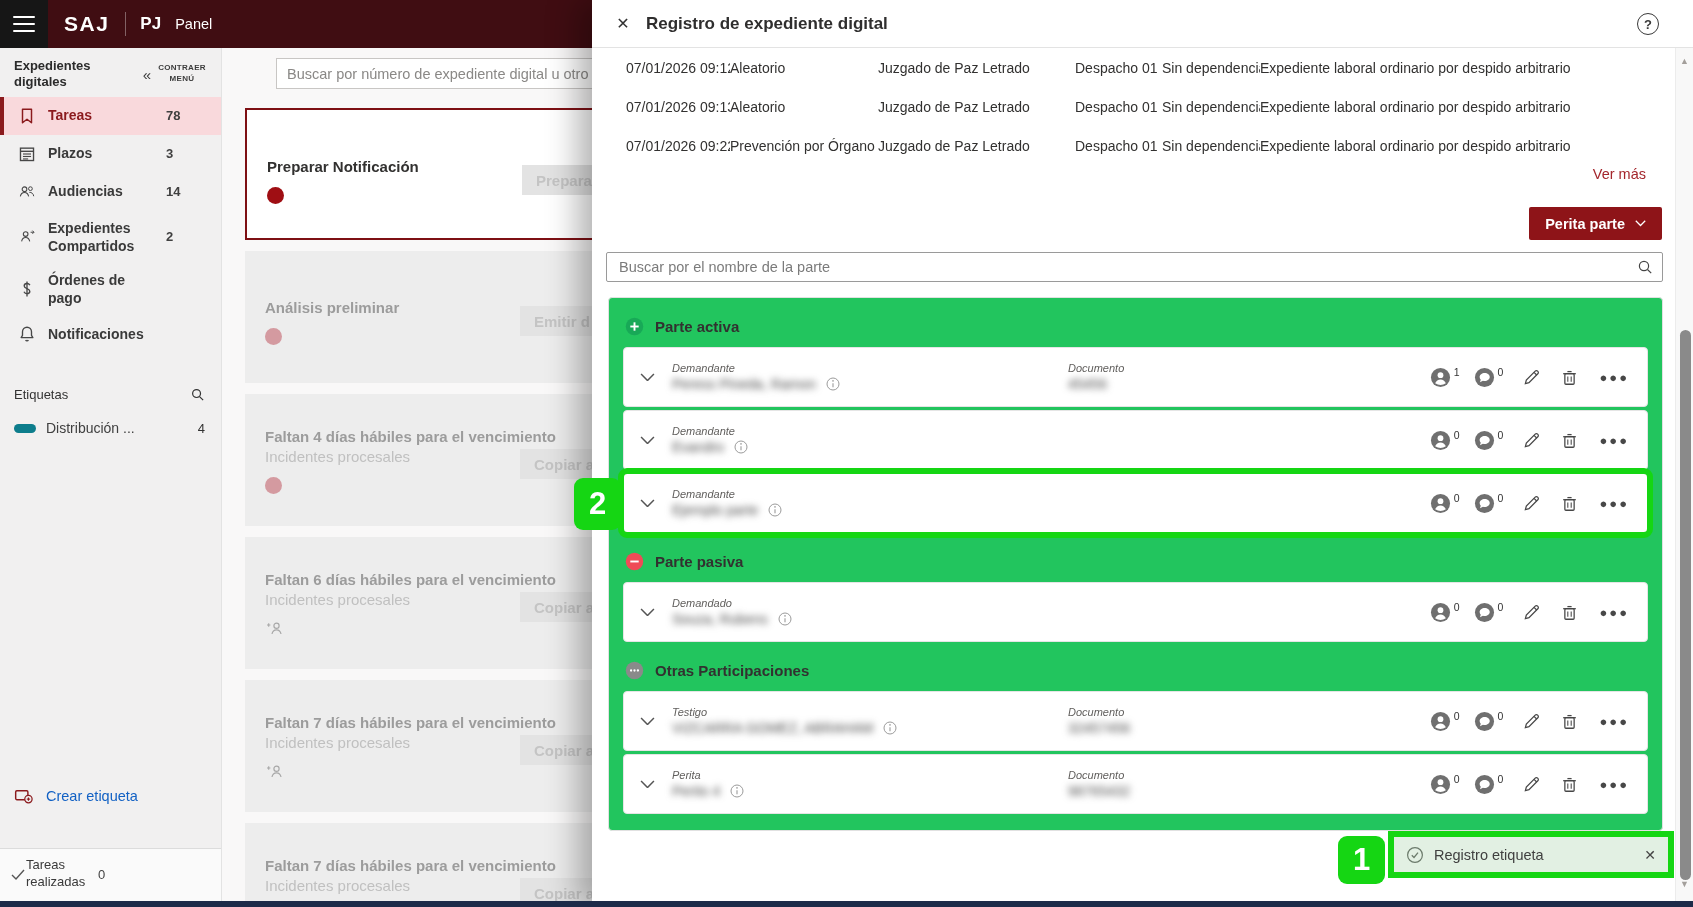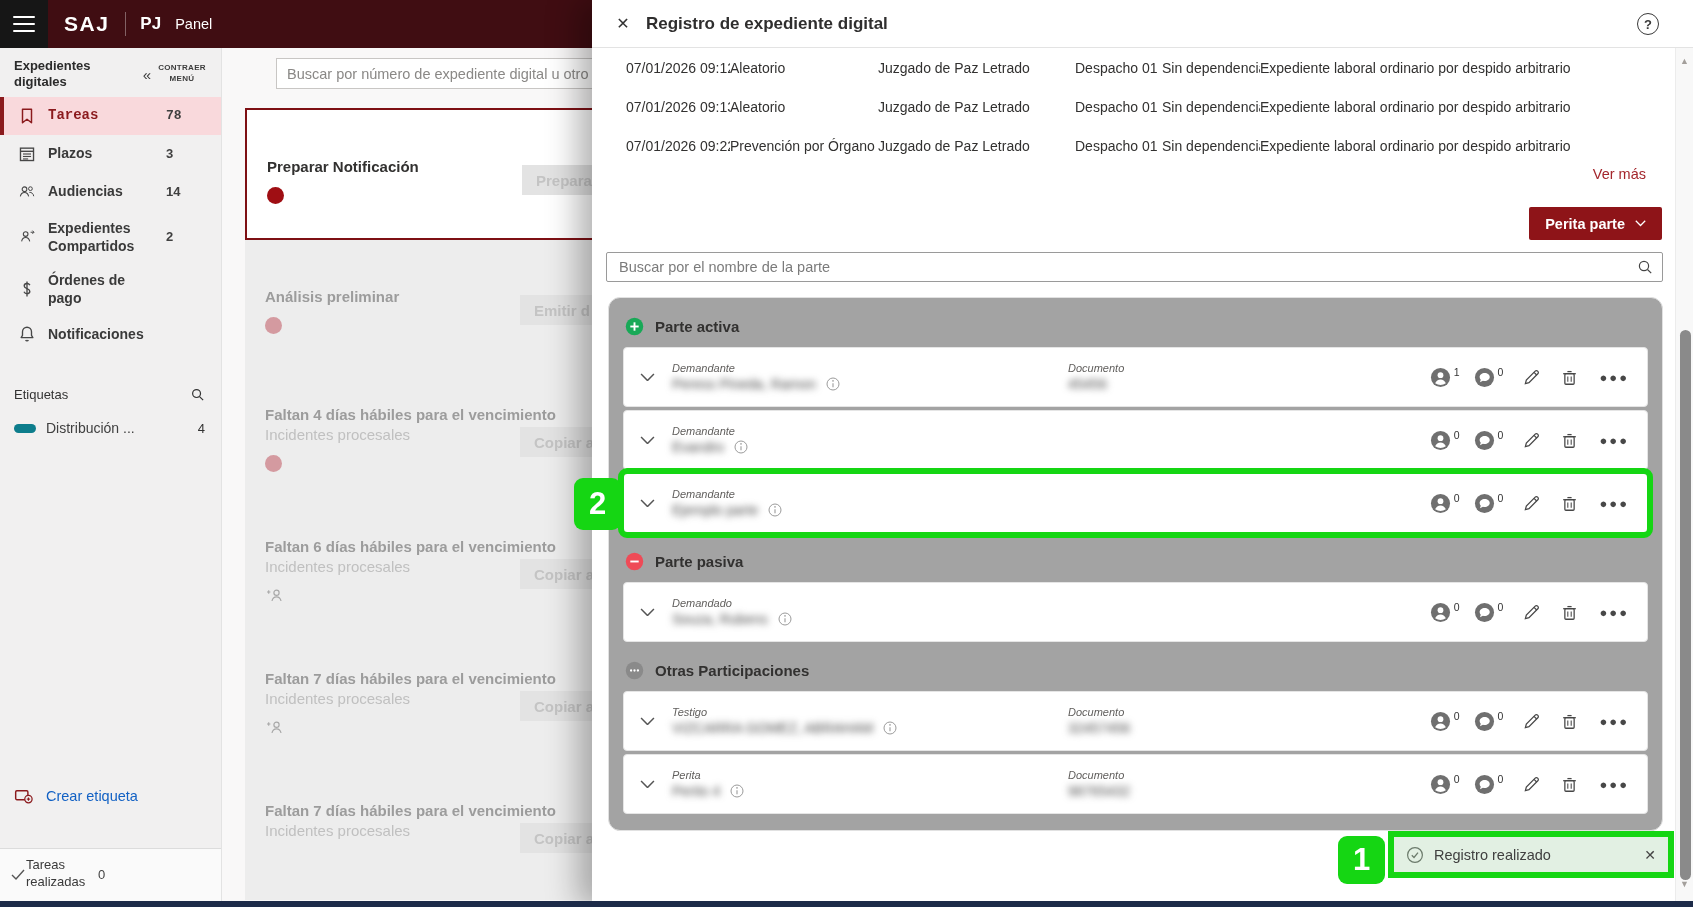--- a/index.html
+++ b/index.html
@@ -19,21 +19,21 @@
 .sidebar{position:absolute;left:0;top:48px;width:222px;height:853px;background:#f1f0f0;border-right:1px solid #e3e3e3;display:flex;flex-direction:column;z-index:1;}
 .sb-head{display:flex;justify-content:space-between;align-items:center;padding:10px 12px 6px 14px;}
 .sb-title{font-size:13px;font-weight:bold;color:#2b2b2b;width:88px;line-height:1.25;}
 .sb-collapse{display:flex;align-items:center;gap:4px;color:#3c3c3c;cursor:pointer;}
 .sb-collapse .chev{font-size:15px;line-height:1;}
 .sb-collapse .txt{font-size:8px;font-weight:bold;letter-spacing:.3px;width:54px;text-align:center;line-height:1.35;}
 .nav-item{display:flex;align-items:center;gap:12px;padding:8px 14px 8px 14px;min-height:38px;cursor:pointer;color:#3a3a3a;border-left:4px solid transparent;}
 .nav-item .ic{width:18px;flex:none;color:#474747;display:flex;}
 .nav-item .lbl{font-size:14px;font-weight:600;flex:1;line-height:1.3;max-width:106px;}
 .nav-item .cnt{font-size:13px;color:#404040;font-weight:600;}
-.nav-item.active{background:#f9d9dc;border-left-color:#8b1a1d;font-family:Liberation Mono, monospace;}
+.nav-item.active{background:#f9d9dc;border-left-color:#8b1a1d;}
 .nav-item.active .lbl,.nav-item.active .ic{color:#8b1a1d;}
 .sb-etiquetas{display:flex;justify-content:space-between;align-items:center;margin-top:26px;padding:8px 16px 8px 14px;}
 .sb-etiquetas .lbl{font-size:13px;color:#333;}
 .sb-etiquetas .ic{width:15px;color:#333;display:flex;cursor:pointer;}
 .tag-row{display:flex;align-items:center;gap:10px;padding:10px 16px 10px 14px;cursor:pointer;}
 .tag-swatch{width:22px;height:9px;border-radius:5px;flex:none;}
 .tag-row .lbl{flex:1;font-size:14px;color:#404040;}
 .tag-row .cnt{font-size:13px;color:#333;}
 .sb-spacer{flex:1;}
 .create-tag{display:flex;align-items:center;gap:12px;padding:10px 16px 10px 14px;cursor:pointer;margin-bottom:34px;}
@@ -42,21 +42,21 @@
 .sb-footer{border-top:1px solid #dcdcdc;background:#fafafa;display:flex;align-items:center;gap:0;padding:8px 14px 10px 10px;}
 .sb-footer .ic{width:16px;color:#555;display:flex;}
 .sb-footer .lbl{flex:1;font-size:13px;color:#3a3a3a;max-width:72px;line-height:1.3;}
 .sb-footer .cnt{font-size:13px;color:#444;}
 
 
 .board{position:absolute;left:222px;top:48px;width:370px;height:853px;background:#f9f8f8;overflow:hidden;z-index:1;}
 .board-search{position:absolute;left:54px;top:10px;width:345px;height:31px;background:#fff;border:1px solid #c8c6c4;padding:0 10px;font-size:14.5px;color:#333;font-family:inherit;}
 .board-search::placeholder{color:#8a8886;}
 .cards{position:absolute;left:23px;top:60px;width:400px;}
-.card{position:relative;background:#ededed;height:132px;padding:34px 0 0 20px;}
+.card{position:relative;background:#ededed;margin-bottom:11px;height:132px;padding:34px 0 0 20px;}
 .card.no-sub{padding-top:48px;}
 .card .c-title{font-size:15px;font-weight:bold;color:#9c9c9c;}
 .card .c-sub{font-size:15px;color:#c0c0c0;margin-top:3px;}
 .card .c-marker{margin-top:12px;display:flex;}
 .dotm{width:17px;height:17px;border-radius:50%;}
 .dot-dark{background:#9f0e13;}
 .dot-light{background:#d49aa0;}
 .card .c-btn{position:absolute;left:275px;top:55px;height:30px;min-width:130px;background:#e3e3e3;color:#c4c4c4;font-weight:bold;font-size:15px;border:none;padding:0 14px;text-align:left;font-family:inherit;cursor:pointer;white-space:nowrap;}
 .card.active{background:#fff;border:2px solid #7e1014;}
 .card.active .c-title{color:#323130;}
@@ -70,21 +70,21 @@
 .m-records{position:absolute;left:34px;top:48px;right:80px;}
 .rec-row{display:grid;grid-template-columns:104px 148px 197px 87px 98px 1fr;height:39px;align-items:center;font-size:14px;color:#323130;}
 .rec-cell{white-space:nowrap;overflow:hidden;padding-right:6px;}
 .ver-mas{position:absolute;top:166px;right:47px;font-size:14.5px;color:#a4262c;cursor:pointer;}
 .agregar{position:absolute;top:207px;right:31px;height:33px;background:#8e1418;color:#fff;font-weight:bold;font-size:14.5px;border:none;border-radius:2px;padding:0 16px;display:flex;align-items:center;gap:10px;cursor:pointer;font-family:inherit;}
 .agregar .ic{display:flex;width:11px;}
 .m-search-wrap{position:absolute;left:14px;top:252px;width:1057px;height:30px;}
 .m-search{width:100%;height:100%;border:1px solid #9a9a9a;border-radius:2px;padding:0 34px 0 12px;font-size:14.5px;color:#333;font-family:inherit;}
 .m-search::placeholder{color:#7b7b7b;}
 .m-search-ic{position:absolute;right:10px;top:7px;width:16px;color:#444;display:flex;cursor:pointer;}
-.m-body{position:absolute;left:16px;top:297px;width:1055px;height:534px;border:1px solid #e1e1e1;border-radius:12px;padding:12px 14px;background:#a3a3a3;}
+.m-body{position:absolute;left:16px;top:297px;width:1055px;height:534px;border:1px solid #e1e1e1;border-radius:4px;padding:12px 14px;background:#22c55e;}
 .sec-head{display:flex;align-items:center;gap:11px;padding:5px 2px;margin:2px 0 6px;}
 .sec-head.mt{margin-top:14px;}
 .sec-head .ic{display:flex;width:19px;}
 .sec-head .ttl{font-size:15px;font-weight:bold;color:#323130;}
 .p-row{position:relative;display:flex;align-items:center;border:1px solid #e5e5e5;border-radius:4px;height:60px;margin-bottom:3px;padding:0 18px 0 16px;background:#fff;}
 .p-chev{width:15px;color:#555;margin-right:17px;flex:none;display:flex;cursor:pointer;}
 .p-main{width:396px;}
 .p-role{font-size:11px;color:#605e5c;font-style:italic;}
 .p-nameline{display:flex;align-items:center;gap:10px;margin-top:2px;}
 .p-name{font-size:14px;color:#4c4c4c;filter:blur(3.5px);}
@@ -750,21 +750,21 @@
       </div>
 
     <div class="toast">
       <div class="step-badge">1</div>
       <span class="ic">
           <svg viewBox="0 0 18 18">
             <circle cx="9" cy="9" r="7.4" fill="none" stroke="#6b7a6b" stroke-width="1.2"></circle>
             <path d="M5.8 9.3l2.2 2.2 4-4.8" fill="none" stroke="#6b7a6b" stroke-width="1.3"></path>
           </svg>
         </span>
-      <span class="msg">Registro realizado</span>
+      <span class="msg">Registro etiqueta</span>
       <span class="t-close">✕</span>
     </div>
 
     <div class="m-scroll">
       <div class="sc-up">▲</div>
       <div class="sc-thumb"></div>
       <div class="sc-down">▼</div>
     </div>
   </div>
 

